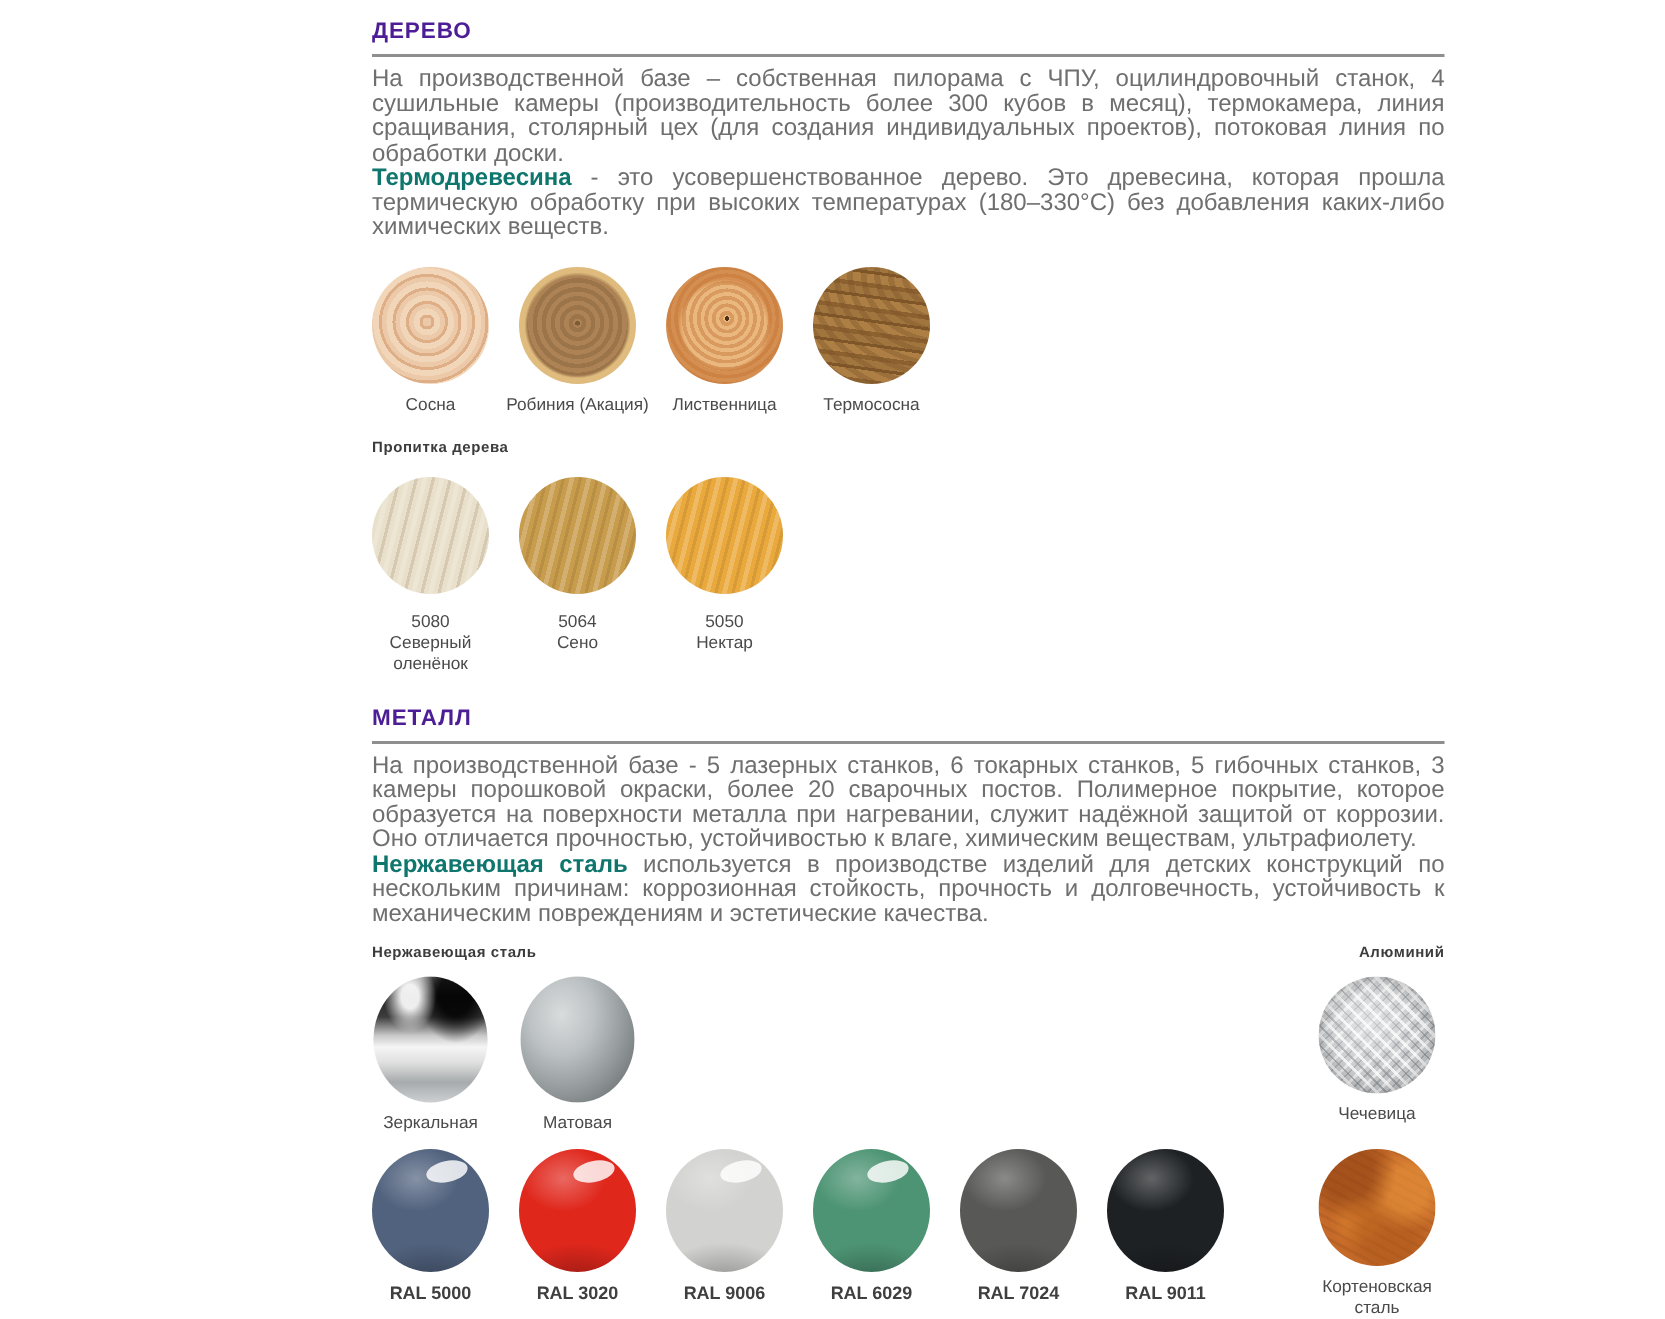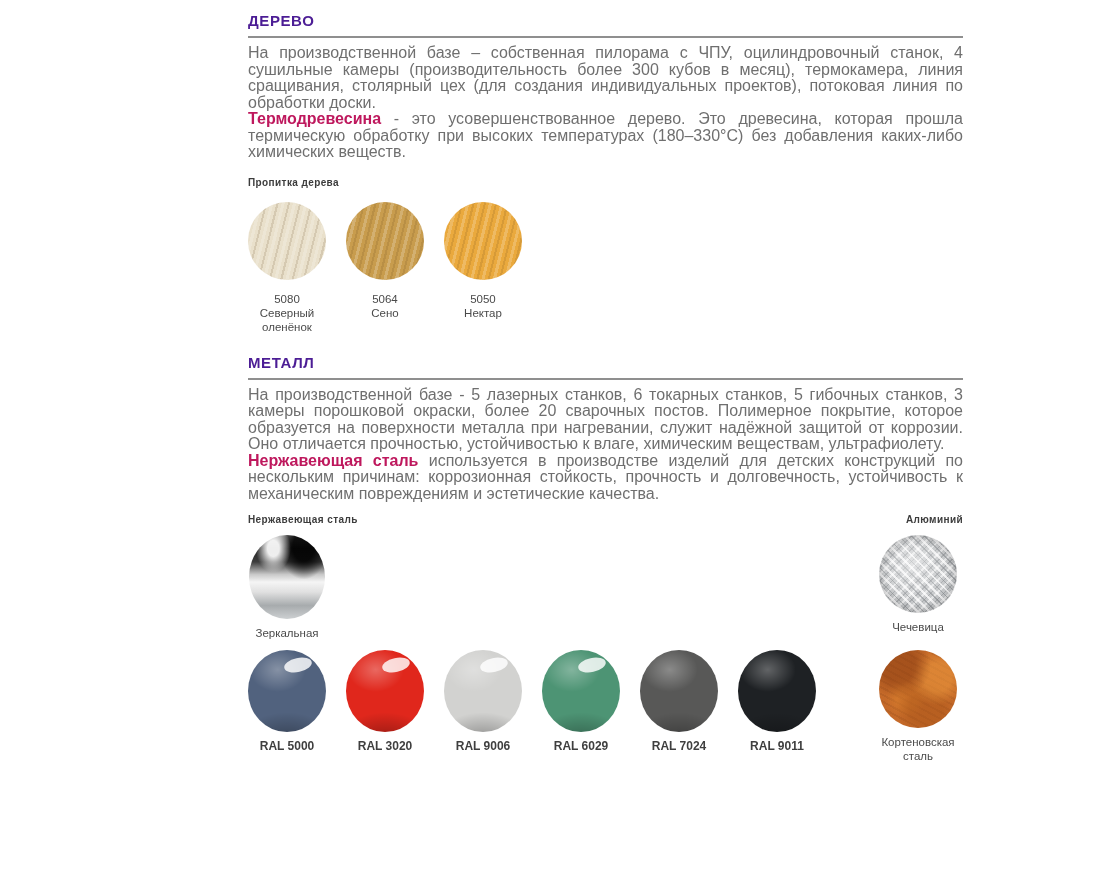--- a/index.html
+++ b/index.html
@@ -2,21 +2,21 @@
 <html><head>
 <meta charset="utf-8">
 <style>
   html,body{margin:0;padding:0;background:#ffffff;}
   body{width:1110px;height:879px;font-family:"Liberation Sans",sans-serif;color:#6f6f6f;overflow:hidden;}
   .page{margin-left:248px;width:715px;padding-top:12px;box-sizing:border-box;}
 
   .sec-title{font-size:15px;font-weight:bold;color:#4c1d95;letter-spacing:0.6px;margin:0;}
   .rule{height:2px;background:#8f8f8f;margin-top:7px;border:none;}
   .body-text{font-size:16px;line-height:16.5px;text-align:justify;color:#6f6f6f;margin:7px 0 0 0;}
-  .body-text .lead{font-weight:bold;color:#be185d;}
+  .body-text .lead{font-weight:bold;color:#0f766e;}
 
   .subhead{font-size:10px;color:#3c3c3c;letter-spacing:0.4px;margin:0;}
   .subhead-row{display:flex;justify-content:space-between;align-items:flex-end;margin-top:12px;}
 
   
   .swatch-row{display:flex;gap:20px;margin-top:14px;align-items:flex-start;}
   .swatch-item{width:78px;display:flex;flex-direction:column;align-items:center;flex:0 0 auto;}
   .swatch-item.right{margin-left:auto;width:90px;}
   .swatch-label{margin-top:7px;font-size:11.5px;line-height:14px;color:#4a4a4a;text-align:center;}
   .nowrap{white-space:nowrap;}
@@ -76,20 +76,38 @@
 <body>
 
 <div class="page">
 
   <h2 class="sec-title">ДЕРЕВО</h2>
   <div class="rule"></div>
 
   <p class="body-text"><span>На производственной базе – собственная пилорама с ЧПУ, оцилиндровочный станок, 4 сушильные камеры (производительность более 300 кубов в месяц), термокамера, линия сращивания, столярный цех (для создания индивидуальных проектов), потоковая линия по обработки доски.</span></p>
   <p class="body-text" style="margin-top:0;"><span class="lead">Термодревесина</span><span> - это усовершенствованное дерево. Это древесина, которая прошла термическую обработку при высоких температурах (180–330°С) без добавления каких-либо химических веществ.</span></p>
 
+  <div class="swatch-row" style="margin-top:17px;">
+    <div class="swatch-item">
+      <div class="circle sw-pine"></div>
+      <div class="swatch-label nowrap">Сосна</div>
+    </div>
+    <div class="swatch-item">
+      <div class="circle sw-robinia"></div>
+      <div class="swatch-label nowrap">Робиния (Акация)</div>
+    </div>
+    <div class="swatch-item">
+      <div class="circle sw-larch"></div>
+      <div class="swatch-label nowrap">Лиственница</div>
+    </div>
+    <div class="swatch-item">
+      <div class="circle sw-thermo"></div>
+      <div class="swatch-label nowrap">Термососна</div>
+    </div>
+  </div>
 
   <h3 class="subhead mt-sub">Пропитка дерева</h3>
 
   <div class="swatch-row">
     <div class="swatch-item">
       <div class="circle grain" style="background-color: rgb(233, 224, 203);"></div>
       <div class="swatch-label" style="margin-top:12px;">
         <div>5080</div>
         <div>Северный оленёнок</div>
       </div>
@@ -119,20 +137,24 @@
   <div class="subhead-row">
     <h3 class="subhead">Нержавеющая сталь</h3>
     <h3 class="subhead">Алюминий</h3>
   </div>
 
   <div class="swatch-row" style="margin-top:10px;">
     <div class="swatch-item">
       <div class="sw-mirror"></div>
       <div class="swatch-label">Зеркальная</div>
     </div>
+    <div class="swatch-item">
+      <div class="sw-matte"></div>
+      <div class="swatch-label">Матовая</div>
+    </div>
     <div class="swatch-item right">
       <div class="circle sw-plate"></div>
       <div class="swatch-label">Чечевица</div>
     </div>
   </div>
 
 
   <div class="swatch-row" style="margin-top:10px;">
     <div class="swatch-item">
       <div class="sphere gloss" style="background-color: rgb(81, 98, 126);"></div>

